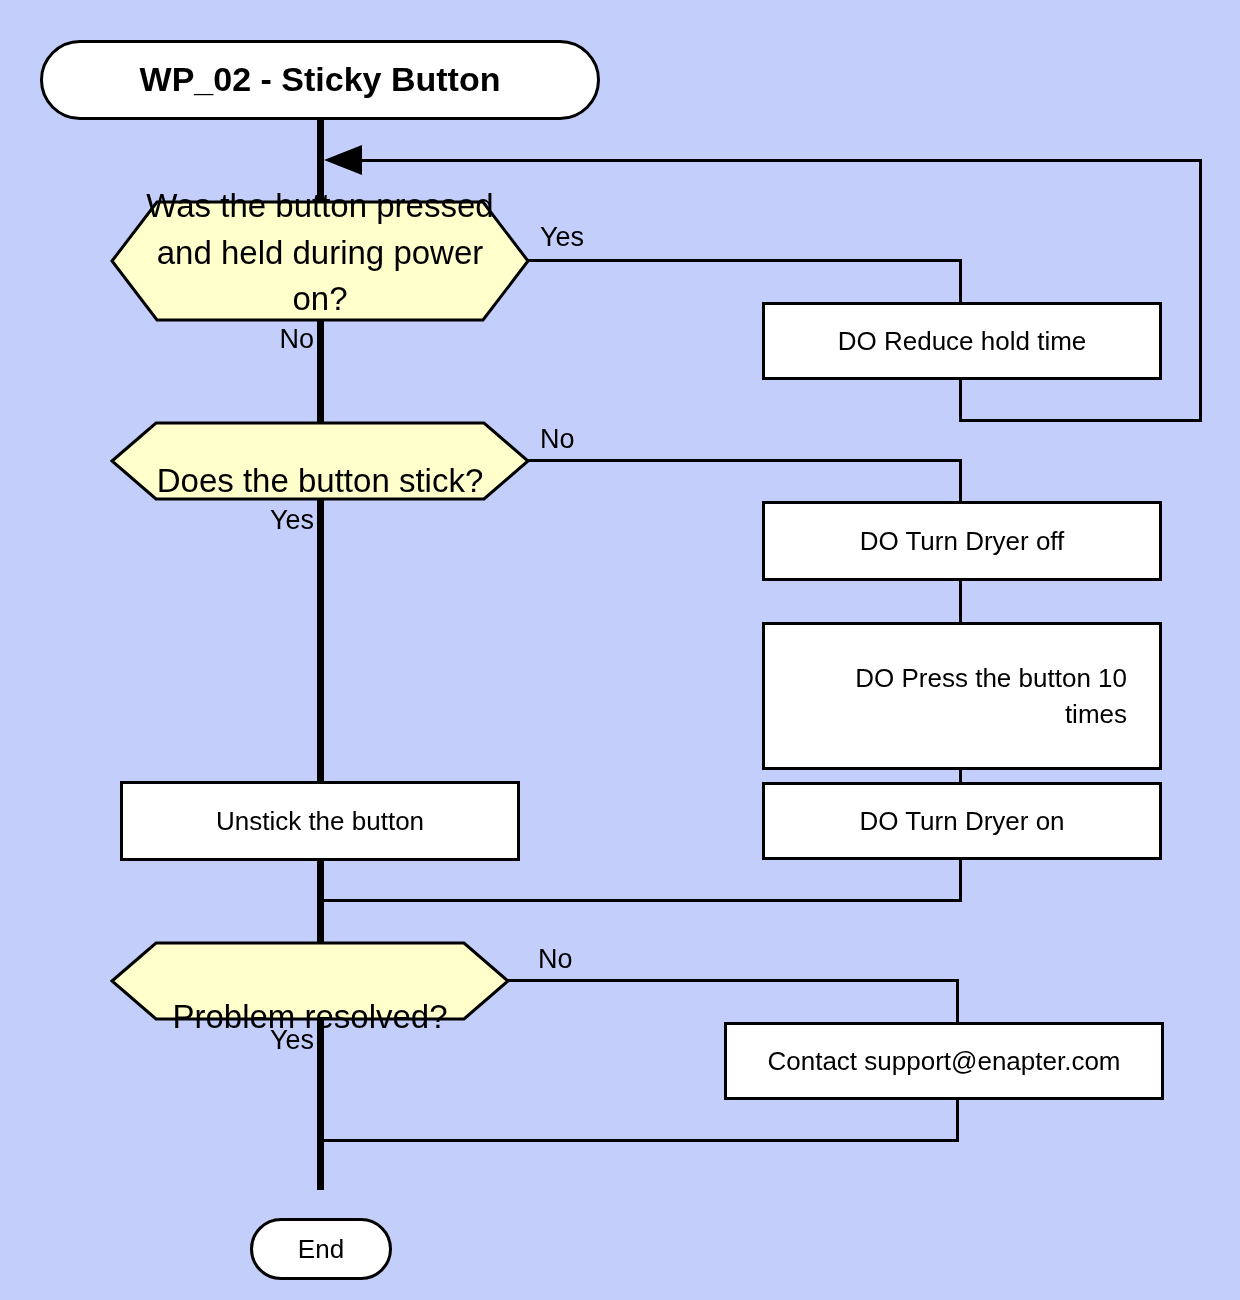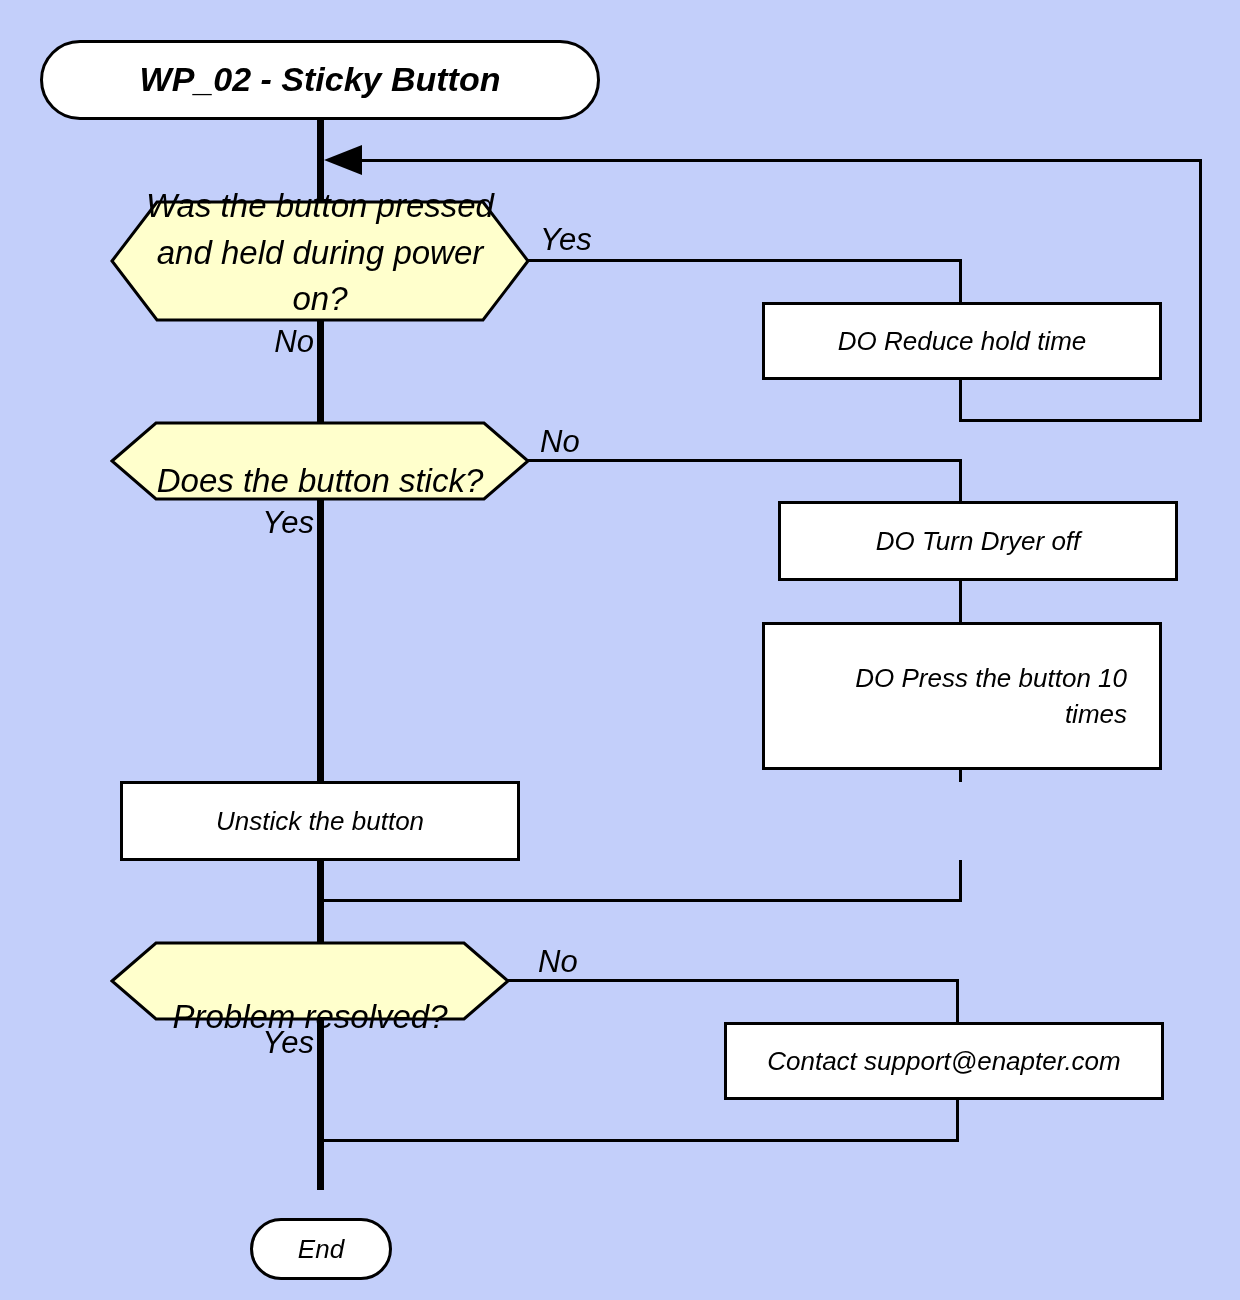--- a/index.html
+++ b/index.html
@@ -9,21 +9,20 @@
   body {
     font-family: "Liberation Sans", sans-serif;
     color: #000000;
   }
   .canvas {
     position: relative;
     width: 1240px;
     height: 1300px;
     background: #c3cffa;
     overflow: hidden;
-    font-style: italic;
   }
   .line {
     position: absolute;
     background: #000000;
   }
   .spine {
     position: absolute;
     background: #000000;
   }
   .arrowhead {
@@ -83,21 +82,21 @@
   .decision-text .inner {
     max-width: 350px;
   }
   .hex-shape {
     fill: #ffffcc;
     stroke: #000000;
     stroke-width: 3;
   }
   .branch-label {
     position: absolute;
-    font-size: 31px;
+    font-size: 27px;
     white-space: nowrap;
   }
   .branch-label.right-align {
     text-align: right;
   }
 </style>
 </head>
 <body>
 
 <div class="canvas">
@@ -149,28 +148,31 @@
     <svg width="420" height="80" viewBox="0 0 420 80">
       <polygon class="hex-shape" points="2,40 46,2 374,2 418,40 374,78 46,78"></polygon>
     </svg>
     <div class="decision-text">
       <span class="inner">Does the button stick?</span>
     </div>
   </div>
   <div class="branch-label" style="left:540px; top:424px;">No</div>
   <div class="branch-label right-align" style="left:254px; top:505px; width:60px;">Yes</div>
 
-  <div class="node process" style="left:762px; top:501px; width:400px; height:80px;margin-left:16px;">
+  <div class="node process" style="left:762px; top:501px; width:400px; height:80px;">
     <span>DO Turn Dryer off</span>
   </div>
 
   <div class="node process" style="left:762px; top:622px; width:400px; height:148px;">
     <span style="max-width:330px;">DO Press the button 10 times</span>
   </div>
 
+  <div class="node process" style="left:762px; top:782px; width:400px; height:78px;">
+    <span>DO Turn Dryer on</span>
+  </div>
 
   <div class="node process" style="left:120px; top:781px; width:400px; height:80px;">
     <span>Unstick the button</span>
   </div>
 
   <div class="decision" style="left:110px; top:941px; width:400px; height:99px;">
     <svg width="400" height="80" viewBox="0 0 400 80">
       <polygon class="hex-shape" points="2,40 46,2 354,2 398,40 354,78 46,78"></polygon>
     </svg>
     <div class="decision-text">

